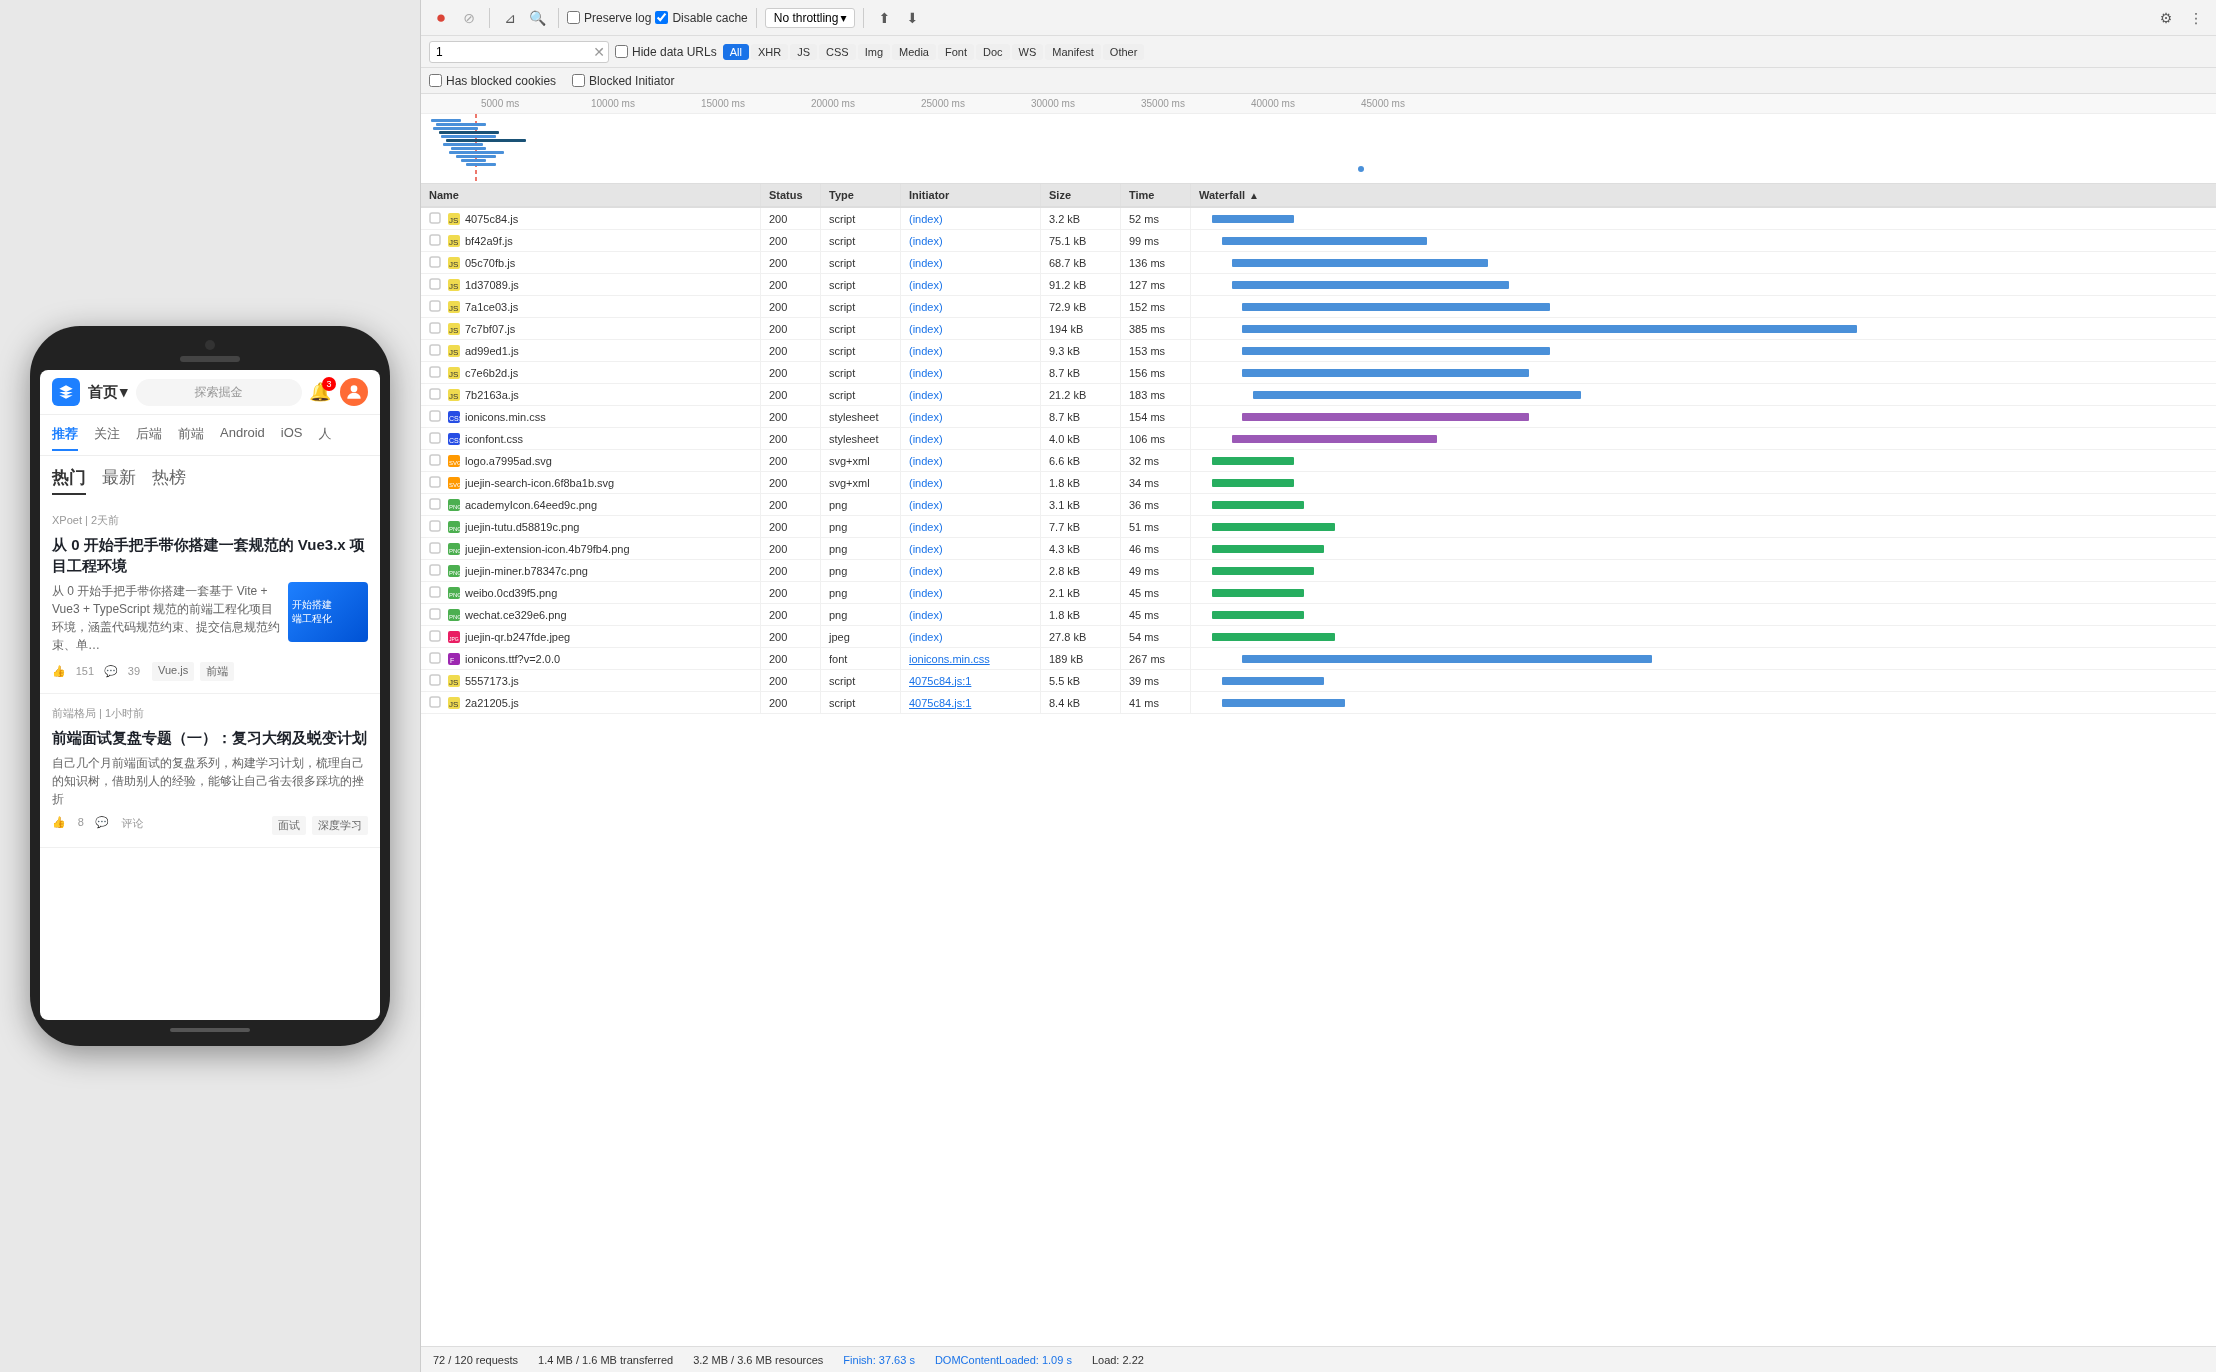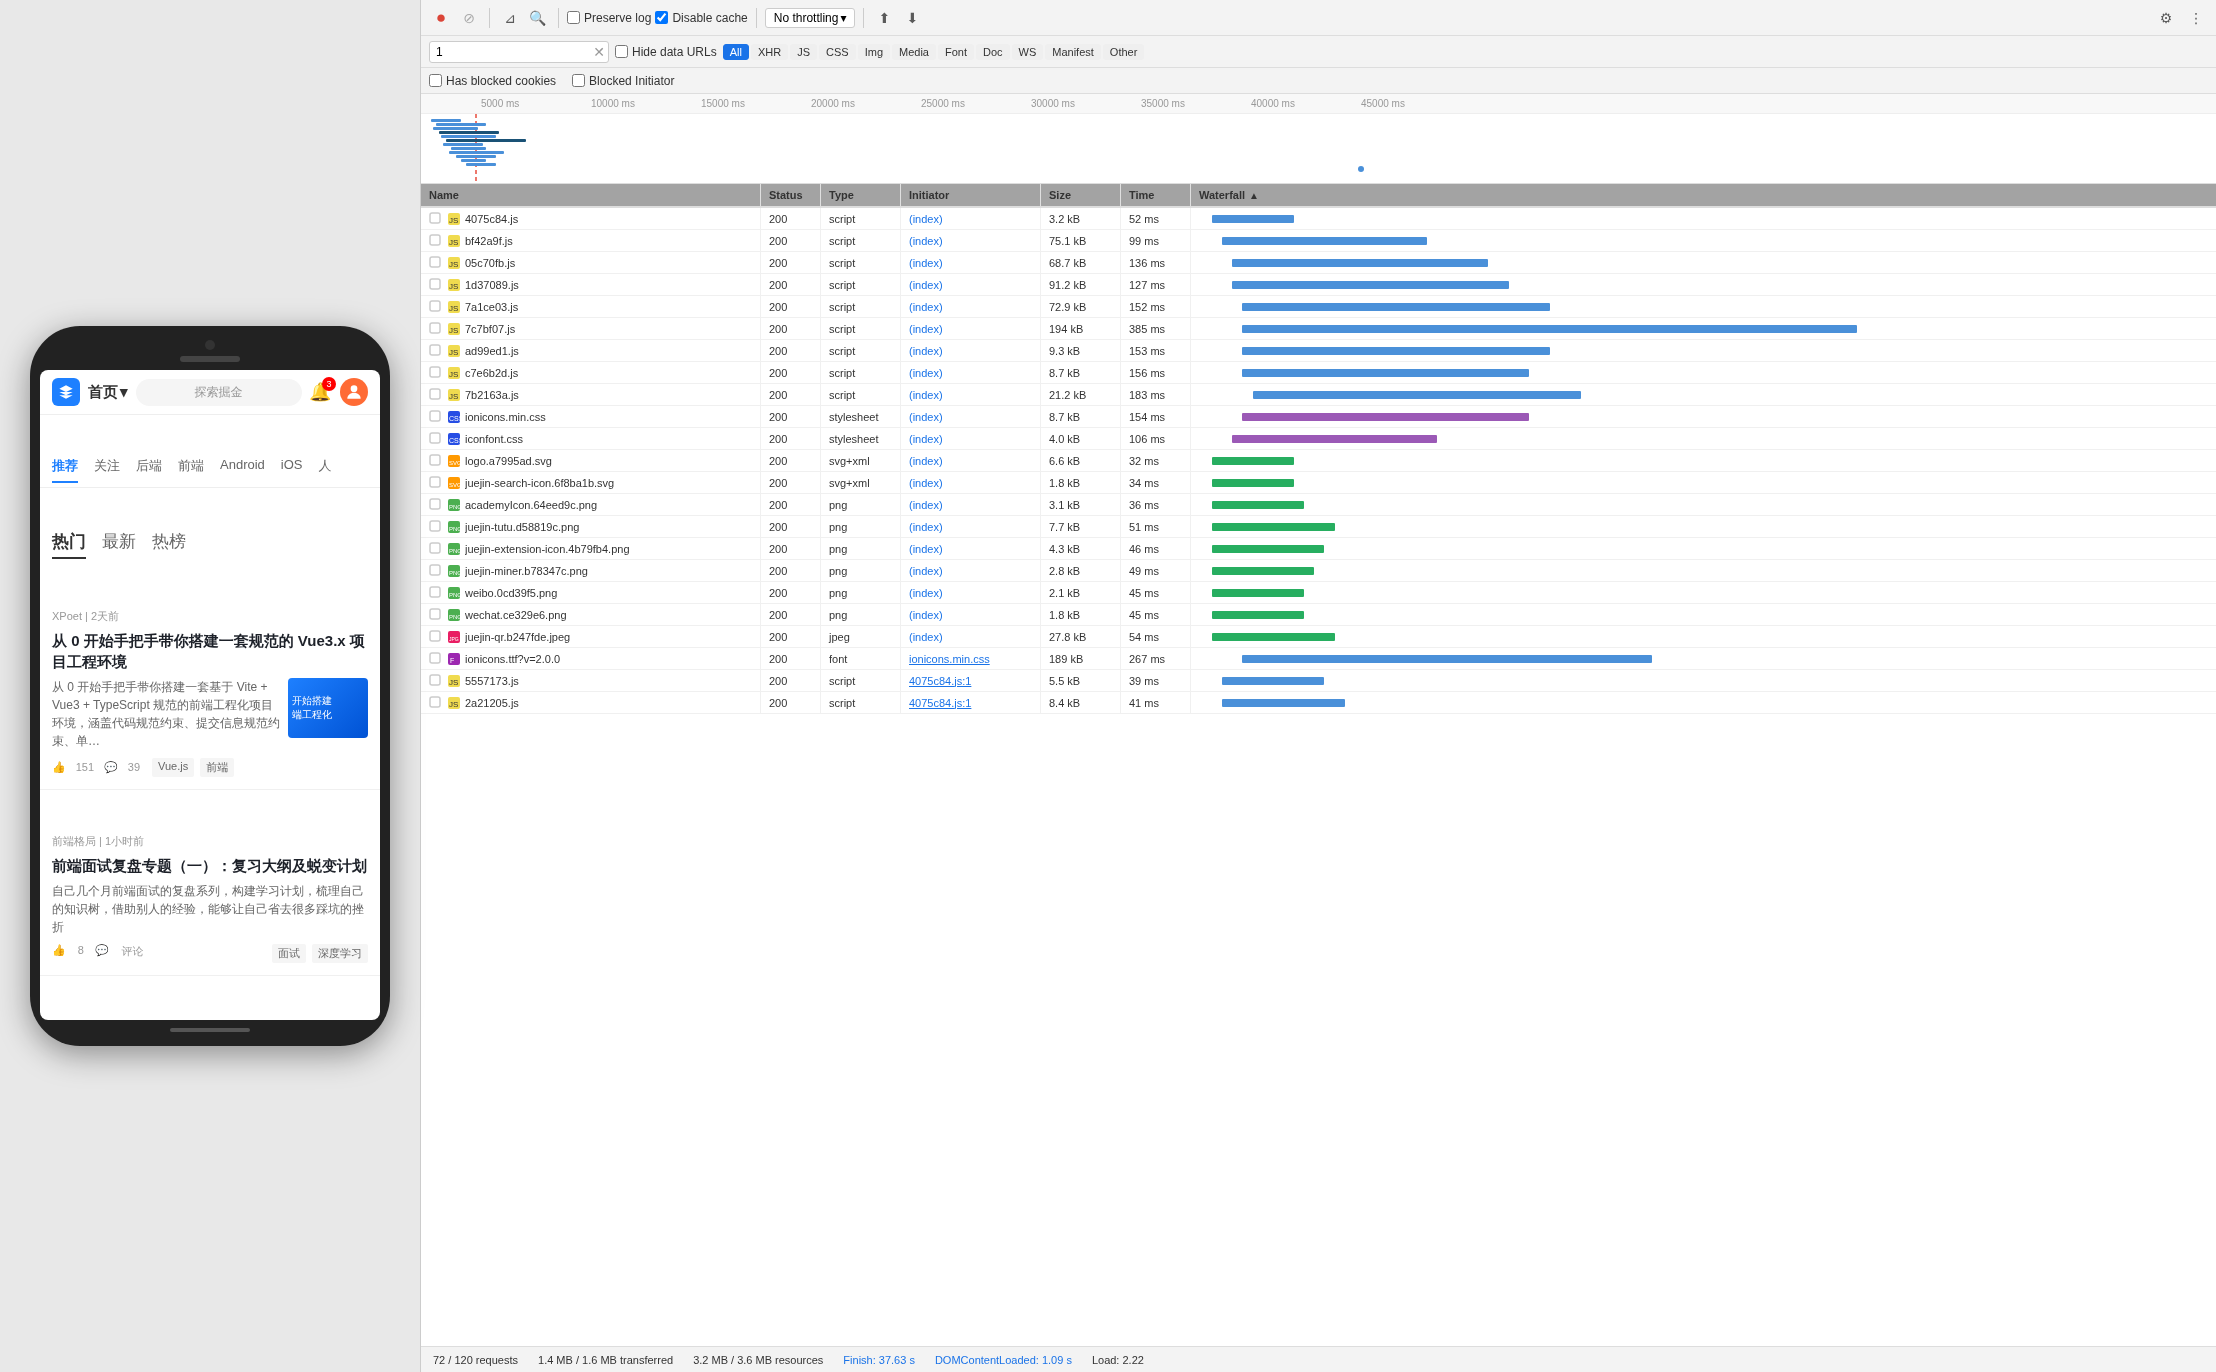--- a/index.html
+++ b/index.html
@@ -38,21 +38,20 @@
     }
 
     .phone-screen {
       flex: 1;
       width: 100%;
       background: #fff;
       border-radius: 8px;
       overflow: hidden;
       display: flex;
       flex-direction: column;
-      gap: 32px;
     }
 
     .phone-home-bar {
       width: 80px;
       height: 4px;
       background: #555;
       border-radius: 2px;
       margin-top: 8px;
     }
 
@@ -447,21 +446,21 @@
       flex: 1;
       overflow: auto;
       display: flex;
       flex-direction: column;
     }
 
     .table-header {
       display: flex;
       height: 24px;
       border-bottom: 2px solid #ddd;
-      background: #a3a3a3;
+      background: #e5e5e5;
       flex-shrink: 0;
       position: sticky;
       top: 0;
       z-index: 10;
     }
 
     .th {
       padding: 0 8px;
       font-size: 11px;
       font-weight: 600;

